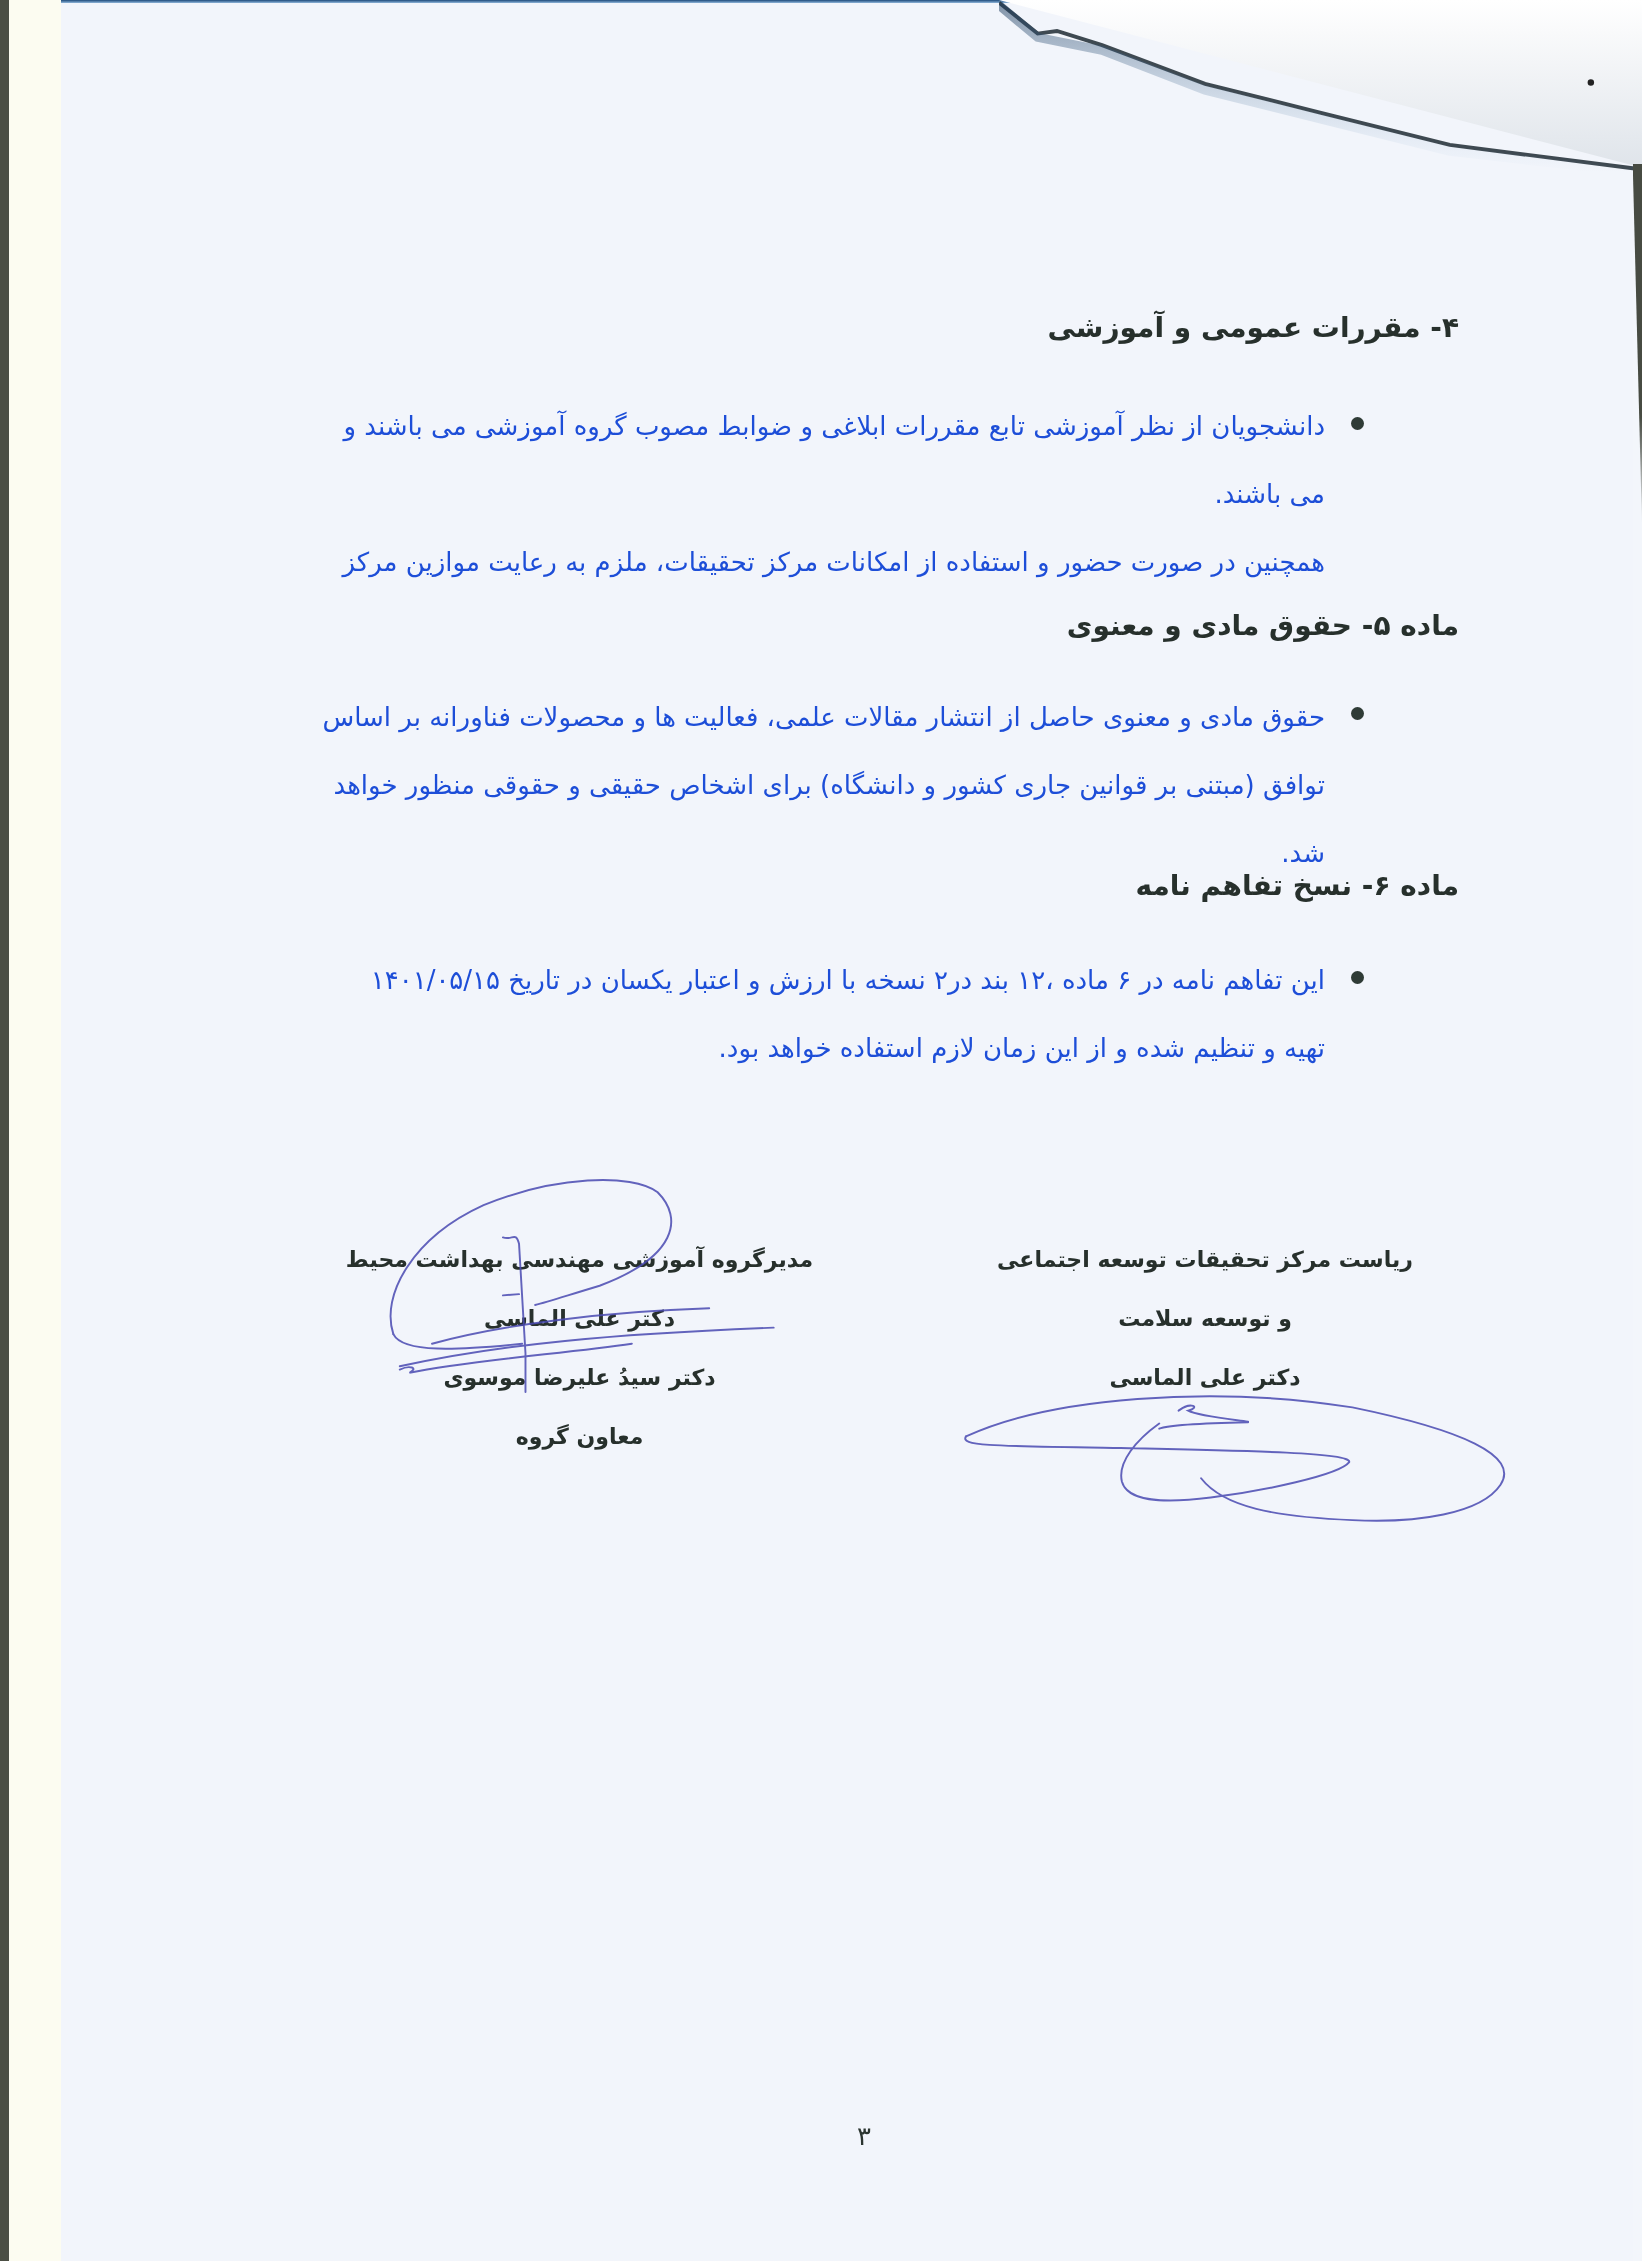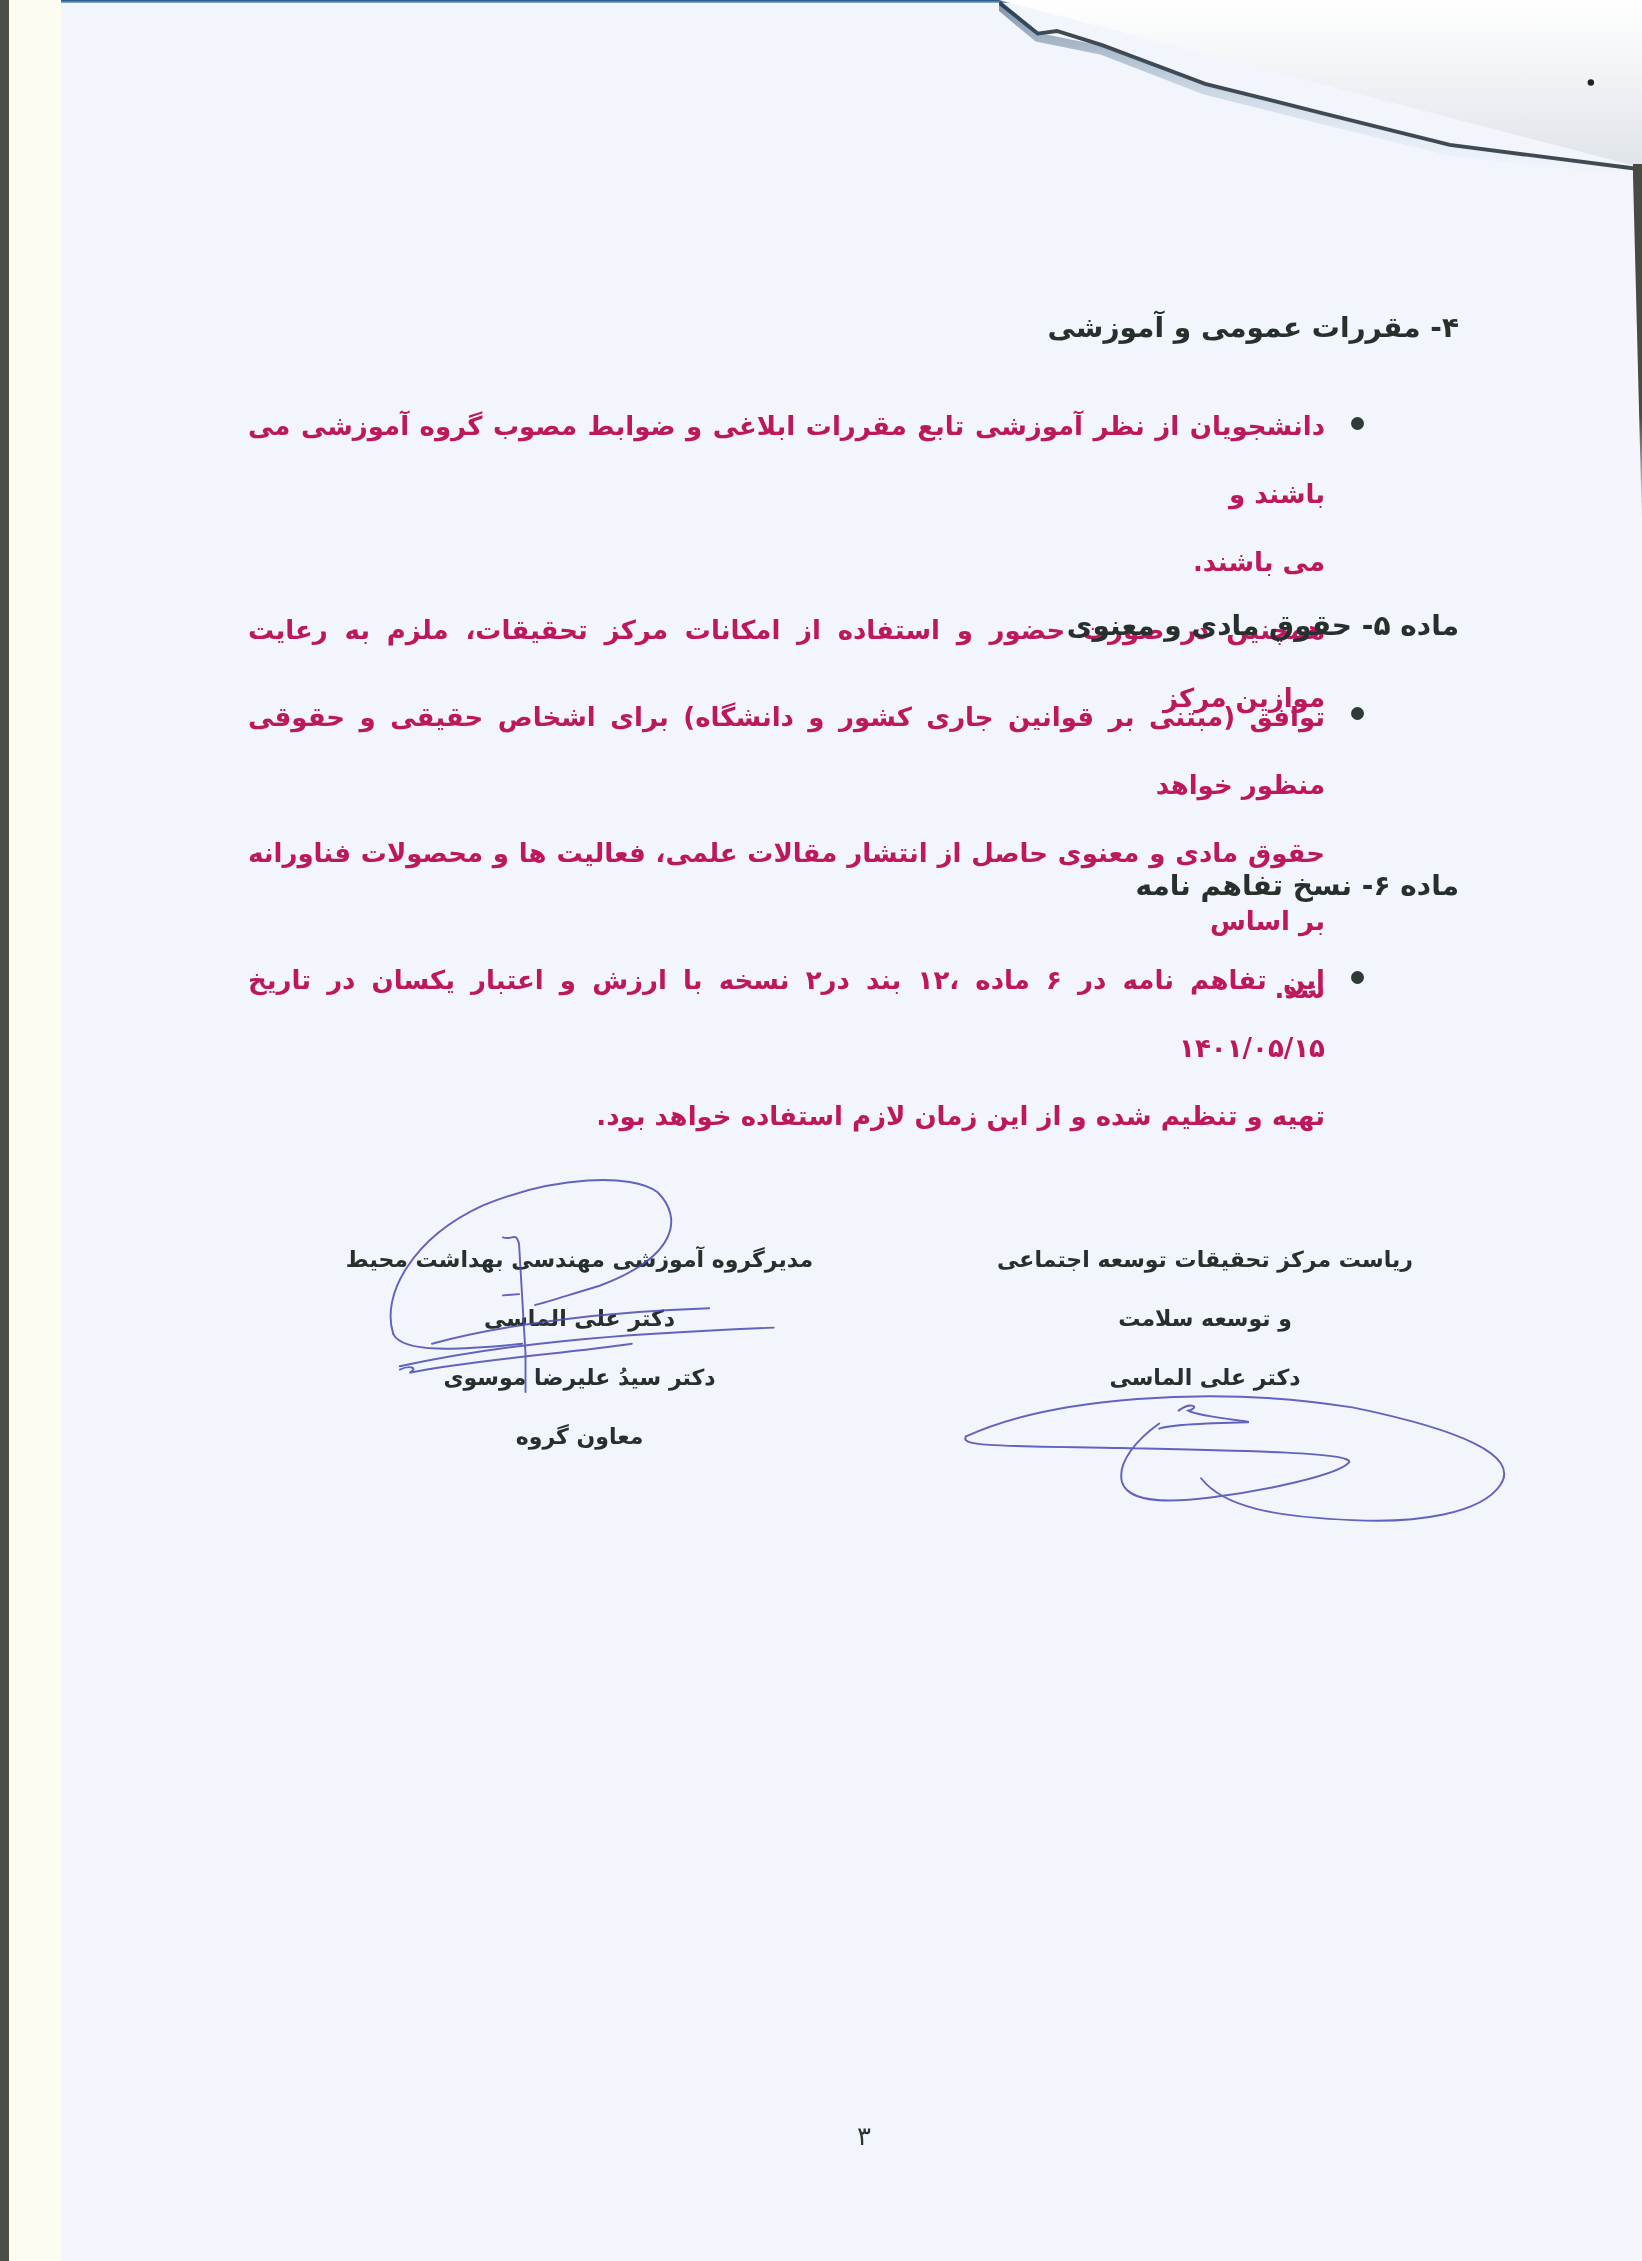--- a/index.html
+++ b/index.html
@@ -65,22 +65,21 @@
       line-height: 39px;
       color: #27302c;
     }
     .bullet-item {
       position: absolute;
       direction: rtl;
       text-align: justify;
       text-align-last: right;
       font-size: 26px;
       line-height: 68px;
-      color: #be185d;
-      font-weight: bold;
+      color: #1d4ed8;
     }
     .bullet-dot {
       position: absolute;
       width: 13px; height: 13px;
       border-radius: 50%;
       background: #2f3b36;
     }
     .sig-block {
       position: absolute;
       direction: rtl;
@@ -136,22 +135,22 @@
 <div class="bullet-item" style="left:248px; width:1077px; top:392px;">
   <span style="display:block;">دانشجویان از نظر آموزشی تابع مقررات ابلاغی و ضوابط مصوب گروه آموزشی می باشند و</span>
   <span style="display:block;">می باشند.</span>
   <span style="display:block;">همچنین در صورت حضور و استفاده از امکانات مرکز تحقیقات، ملزم به رعایت موازین مرکز</span>
 </div>
 
 <div class="doc-text heading" style="right:184px; top:606px;">ماده ۵- حقوق مادی و معنوی</div>
 
 <span class="bullet-dot" style="left:1351px; top:707px;"></span>
 <div class="bullet-item" style="left:248px; width:1077px; top:683px;">
+  <span style="display:block;">حقوق مادی و معنوی حاصل از انتشار مقالات علمی، فعالیت ها و محصولات فناورانه بر اساس</span>
   <span style="display:block;">توافق (مبتنی بر قوانین جاری کشور و دانشگاه) برای اشخاص حقیقی و حقوقی منظور خواهد</span>
-  <span style="display:block;">حقوق مادی و معنوی حاصل از انتشار مقالات علمی، فعالیت ها و محصولات فناورانه بر اساس</span>
   <span style="display:block;">شد.</span>
 </div>
 
 <div class="doc-text heading" style="right:184px; top:866px;">ماده ۶- نسخ تفاهم نامه</div>
 
 <span class="bullet-dot" style="left:1351px; top:971px;"></span>
 <div class="bullet-item" style="left:248px; width:1077px; top:946px;">
   <span style="display:block;">این تفاهم نامه در ۶ ماده ،۱۲ بند در۲ نسخه با ارزش و اعتبار یکسان در تاریخ ۱۴۰۱/۰۵/۱۵</span>
   <span style="display:block;">تهیه و تنظیم شده و از این زمان لازم استفاده خواهد بود.</span>
 </div>

